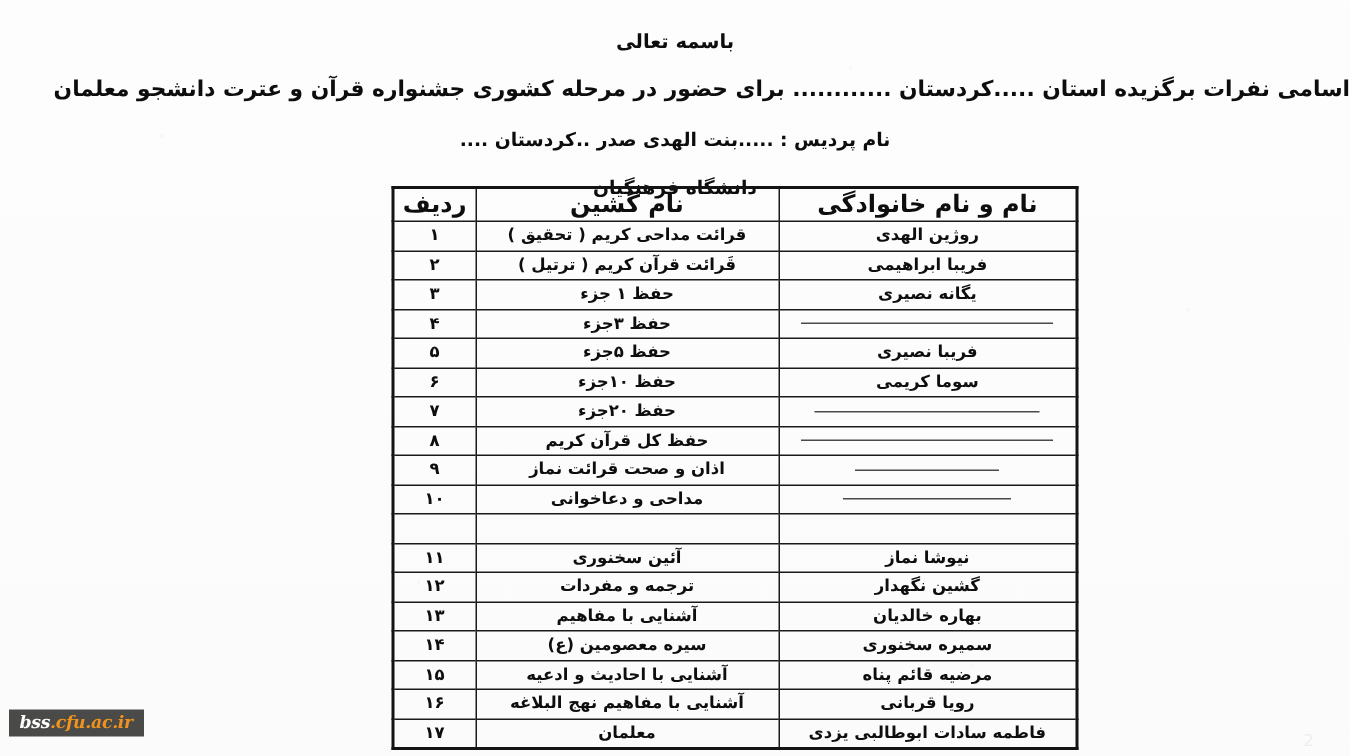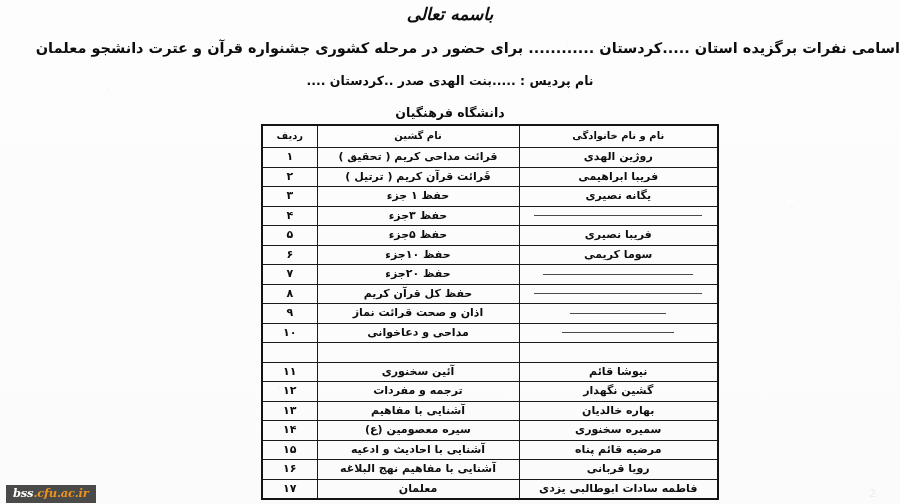--- a/index.html
+++ b/index.html
@@ -36,21 +36,21 @@
     left: 0; right: 0;
     top: 0;
     text-align: center;
   }
   .hline {
     font-weight: bold;
     color: #0d0d0d;
     letter-spacing: 0px;
     white-space: nowrap;
   }
-  #basmala      { margin-top: 4px;  font-size: 17px; font-style: italic; }
+  #basmala      { margin-top: 21px;  font-size: 13px; }
   #main-title   { margin-top: 16px; font-size: 14.5px; padding-left: 48px; }
   #university   { margin-top: 17px; font-size: 12.5px; }
   #campus       { margin-top: 17px; font-size: 12.5px; }
 
   
   .table-wrap {
     position: absolute;
     left: 263px;
     top: 124px;
     width: 456px;
@@ -70,21 +70,21 @@
     vertical-align: middle;
     font-size: 11px;
     font-weight: bold;
     color: #0e0e0e;
     line-height: 1.05;
     white-space: nowrap;
     overflow: hidden;
   }
   table.data th {
     height: 21px;
-    font-size: 10px;
+    font-size: 16px;
   }
   
   table.data {
     border: 2px solid #141414;
   }
   col.c-radif  { width: 55px; }
   col.c-reshte { width: 202px; }
   col.c-name   { width: 199px; }
 
   
@@ -101,21 +101,21 @@
   .dash.xl { width: 168px; }
 
   .spacer-row td {
     height: 24px;
   }
 
   
   .watermark {
     position: absolute;
     left: 6px;
-    bottom: 1px;
+    bottom: 13px;
     background: #4a4a48;
     padding: 2px 7px 3px 7px;
     font-size: 11.5px;
     font-style: italic;
     font-weight: bold;
     font-family: "DejaVu Serif", "Liberation Serif", serif;
     direction: ltr;
     letter-spacing: -0.2px;
     line-height: 1.1;
   }
@@ -207,21 +207,21 @@
             <td><span class="dash m"></span></td>
             <td>مداحی و دعاخوانی</td>
             <td>۱۰</td>
           </tr>
           <tr class="spacer-row">
             <td></td>
             <td></td>
             <td></td>
           </tr>
           <tr>
-            <td>نیوشا قائم</td>
+            <td>نیوشا نماز</td>
             <td>آئین سخنوری</td>
             <td>۱۱</td>
           </tr>
           <tr>
             <td>گشین نگهدار</td>
             <td>ترجمه و مفردات</td>
             <td>۱۲</td>
           </tr>
           <tr>
             <td>بهاره خالدیان</td>

